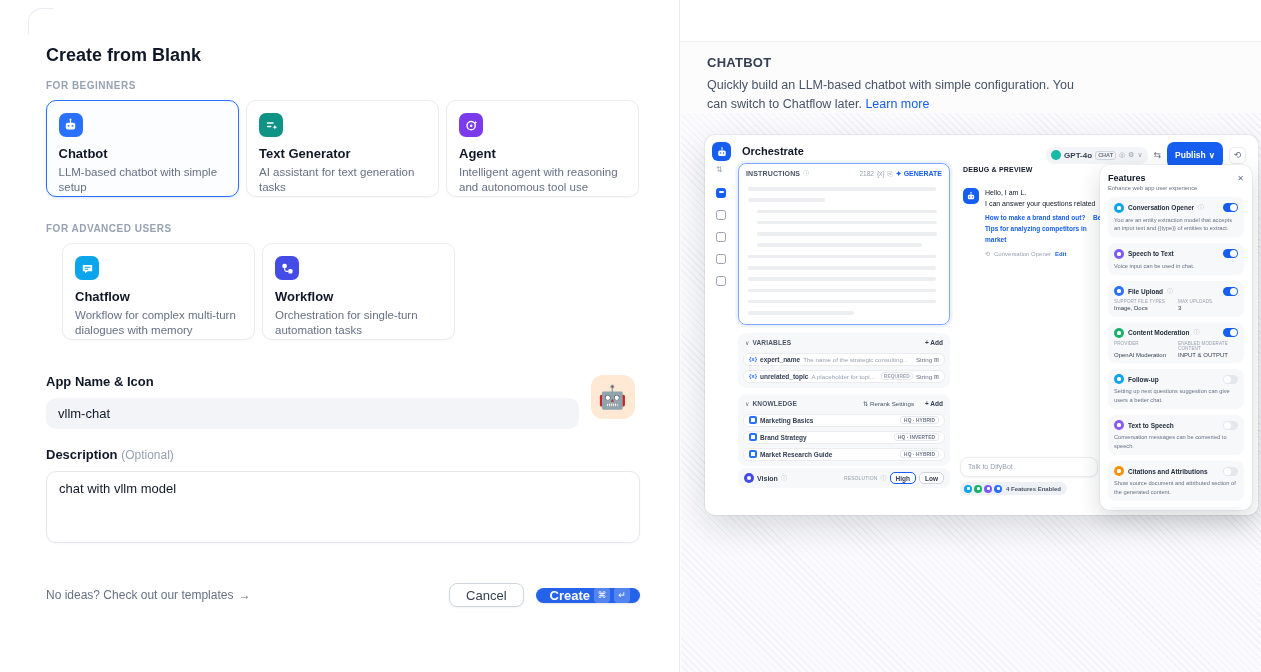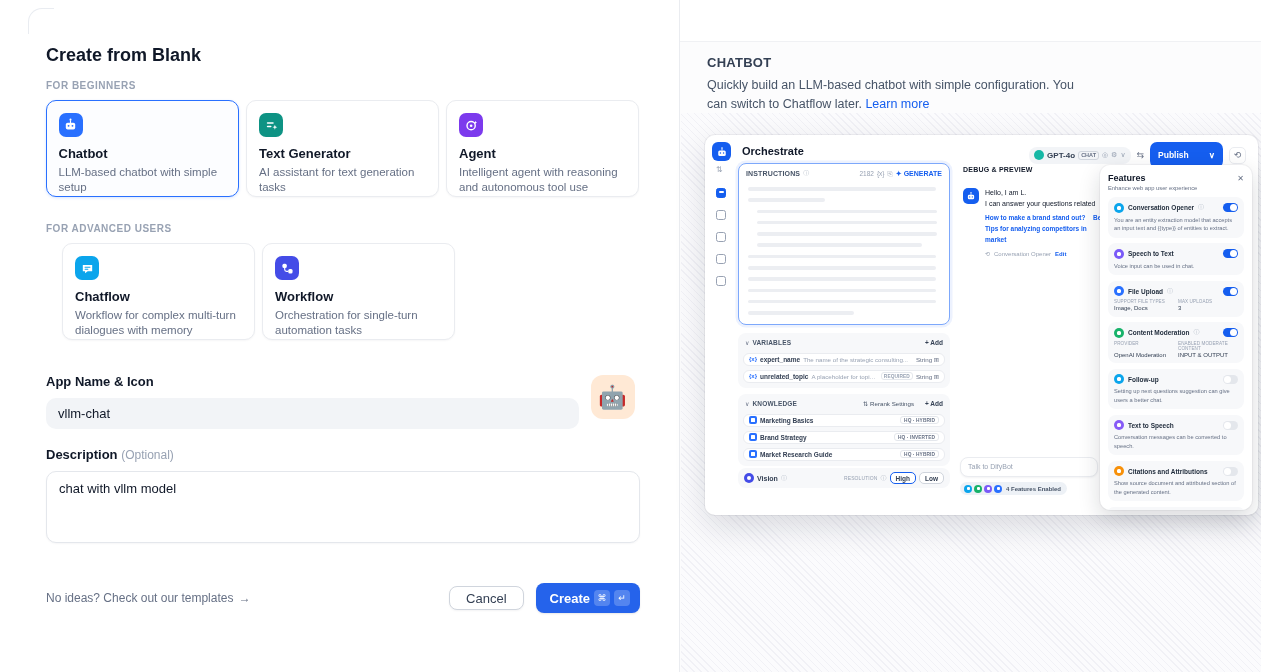--- a/index.html
+++ b/index.html
@@ -38,21 +38,21 @@
   .desc-textarea { margin-top:8px; width:594px; height:72px; border:1px solid #e4e7ec; border-radius:10px;
     padding:9px 12px; font-size:13px; color:#101828; font-family:inherit; resize:none; outline:none;
     box-shadow:0 1px 2px rgba(16,24,40,.04); }
   .footer-row { margin-top:36px; display:flex; align-items:center; }
   .templates-link { font-size:12px; color:#667085; cursor:pointer; }
   .templates-link .arrow { margin-left:2px; }
   .footer-btns { margin-left:auto; display:flex; gap:12px; align-items:center; }
   .btn-cancel { height:24px; padding:0 16px; background:#fff; border:1px solid #d0d5dd; border-radius:8px;
     font-size:13px; font-weight:500; color:#344054; font-family:inherit; cursor:pointer;
     box-shadow:0 1px 2px rgba(16,24,40,.05); }
-  .btn-create { height:30px; padding:0 10px 0 14px; background:#2563eb; border:none; border-radius:8px;
+  .btn-create { height:15px; padding:0 10px 0 14px; background:#2563eb; border:none; border-radius:8px;
     font-size:13px; font-weight:600; color:#fff; font-family:inherit; cursor:pointer; display:flex;
     align-items:center; gap:4px; box-shadow:0 1px 2px rgba(16,24,40,.1); }
   .kbd { display:inline-flex; width:16px; height:16px; background:rgba(255,255,255,.22); border-radius:4px;
     font-size:9px; align-items:center; justify-content:center; font-weight:400; }
 
   
   .right-pane { position:absolute; left:679px; top:0; width:582px; height:672px; background:#fcfcfd;
     border-left:1px solid #eaecf0; }
   .right-top { height:42px; background:#fff; border-bottom:1px solid #f0f1f4; }
   .right-info { padding:13px 28px 0 27px; }
@@ -77,21 +77,21 @@
   .pv-topright { position:absolute; right:12px; top:7px; display:flex; align-items:center; gap:6px; }
   .model-chip { height:17px; background:#f2f4f7; border-radius:8px; display:flex; align-items:center;
     gap:3px; padding:0 5px; }
   .model-dot { width:10px; height:10px; border-radius:50%; background:#17b8a6; }
   .model-name { font-size:8px; font-weight:600; color:#344054; }
   .model-badge { font-size:5.5px; font-weight:600; color:#667085; border:1px solid #d0d5dd; border-radius:3px;
     padding:0 2px; line-height:7px; }
   .chip-ico { font-size:7px; color:#98a2b3; }
   .tune-ico { font-size:9px; color:#667085; }
   .pv-publish { height:26px; background:#155eef; color:#fff; border-radius:7px; font-size:8.5px;
-    font-weight:600; display:flex; align-items:center; gap:20px; padding:0 8px; }
+    font-weight:600; display:flex; align-items:center; gap:3px; padding:0 8px; }
   .pv-history { width:17px; height:17px; background:#fff; border:1px solid #eaecf0; border-radius:5px;
     display:flex; align-items:center; justify-content:center; font-size:9px; color:#667085; }
 
   .pv-instructions { position:absolute; left:33px; top:28px; width:212px; height:162px; background:#fff;
     border:1.5px solid #7da8fb; border-radius:8px; box-shadow:0 0 0 2.5px rgba(21,94,239,.08); }
   .ins-head { display:flex; align-items:center; gap:3px; padding:5px 7px 3px; }
   .ins-label { font-size:7px; font-weight:700; color:#475467; letter-spacing:.02em; }
   .tiny-info { font-size:6px; color:#b6bec9; }
   .ins-count { margin-left:auto; font-size:6.5px; color:#98a2b3; }
   .ins-ico { font-size:6.5px; color:#98a2b3; }

